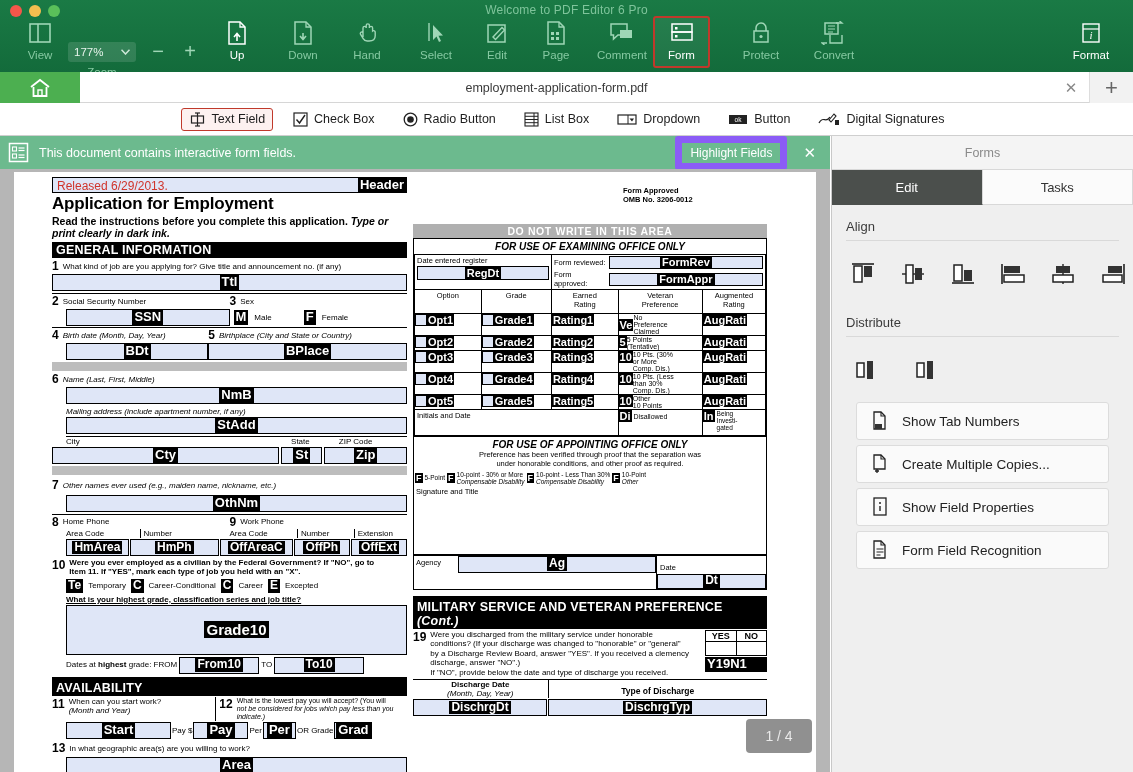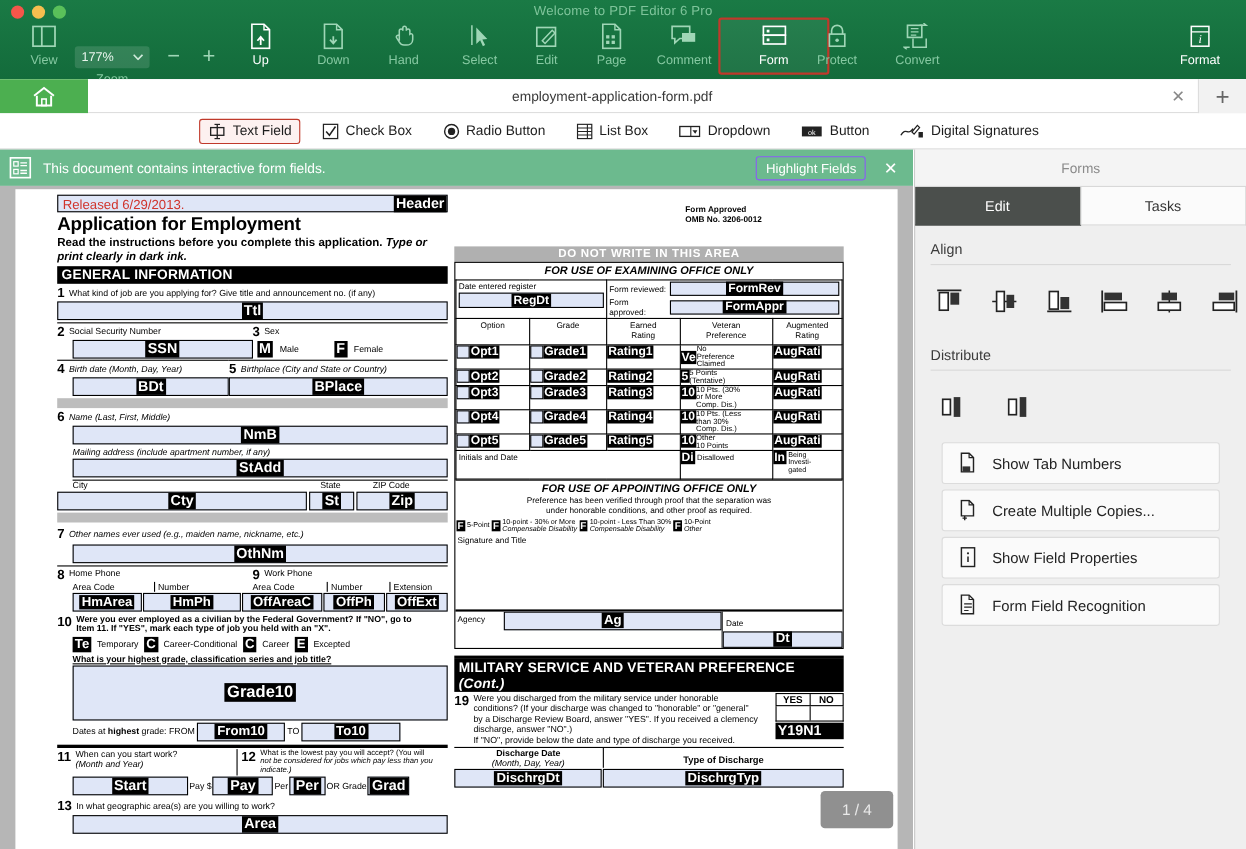--- a/index.html
+++ b/index.html
@@ -68,21 +68,21 @@
     background:#fff; border-bottom:1px solid #cfcfcf;
     display:flex; align-items:center; justify-content:center; gap:12px; }
   .fbitem { display:flex; align-items:center; gap:6px; padding:3px 7px;
     font-size:12.5px; color:#1d1d1d; border:1px solid transparent; border-radius:3px; }
   .fbitem.sel { border-color:#c0392b; background:#fdf1f0; }
 
   
   .notice { position:absolute; left:0; top:136px; width:830px; height:33px;
     background:#6cba8e; display:flex; align-items:center; padding:0 8px; gap:10px; }
   .notice .txt { font-size:12.5px; color:#fff; flex:1; }
-  .hlbtn { border:1px solid #8b5cf6; border-radius:3px; color:#fff; font-size:12px;
+  .hlbtn { border:7px solid #8b5cf6; border-radius:3px; color:#fff; font-size:12px;
     padding:3px 8px; }
   .nclose { color:#fff; font-size:15px; padding:0 6px; }
 
   
   .docview { position:absolute; left:0; top:169px; width:830px; height:603px;
     background:#b6b6b6; overflow:hidden; }
   .page { position:absolute; left:14px; top:3px; width:802px; height:600px; background:#fff;
     font-family:"Liberation Sans", sans-serif; color:#000; }
   .col-l { position:absolute; left:38px; top:5px; width:355px; }
   .col-r { position:absolute; left:399px; top:52px; width:354px; }
@@ -248,21 +248,21 @@
       <div class="tool" style="left:588px">
         <div class="ic">
           <svg width="26" height="22" viewBox="0 0 26 22">
               <path d="M2 2 h16 v11 h-9 l-4.5 4 v-4 H2 Z" fill="none" stroke="#9fd6b6" stroke-width="1.5"></path>
               <rect x="11" y="8" width="12" height="8" fill="#9fd6b6"></rect>
             </svg>
         </div>
         <div class="lb">Comment</div>
       </div>
 
-      <div class="tool bright active-box" style="left:653px;width:101px">
+      <div class="tool bright active-box" style="left:653px;width:57px">
         <div class="ic">
           <svg width="26" height="22" viewBox="0 0 26 22">
               <rect x="3" y="2" width="20" height="8" fill="none" stroke="#fff" stroke-width="1.5"></rect>
               <rect x="3" y="10" width="20" height="8" fill="none" stroke="#fff" stroke-width="1.5"></rect>
               <rect x="6" y="5" width="2.5" height="2.5" fill="#fff"></rect>
               <rect x="6" y="13" width="2.5" height="2.5" fill="#fff"></rect>
             </svg>
         </div>
         <div class="lb">Form</div>
       </div>
@@ -596,20 +596,21 @@
           <div class="fld" style="width:80px">
               <span class="tag" style="font-size:12px">From10</span>
             </div>
           <span class="lbl">TO</span>
           <div class="fld" style="width:90px">
               <span class="tag" style="font-size:12px">To10</span>
             </div>
         </div>
 
         <div class="solidrule"></div>
+        <div class="blackbar" style="margin-top:0">AVAILABILITY</div>
 
         <div style="display:flex; margin-top:1px;">
           <div style="width:46%; display:flex; gap:4px;">
             <span class="num">11</span>
             <span class="qtext">
               <span>When can you start work?</span><br>
               <i>(Month and Year)</i>
             </span>
           </div>
           <div style="width:54%; display:flex; gap:4px; border-left:1px solid #000; padding-left:3px;">

